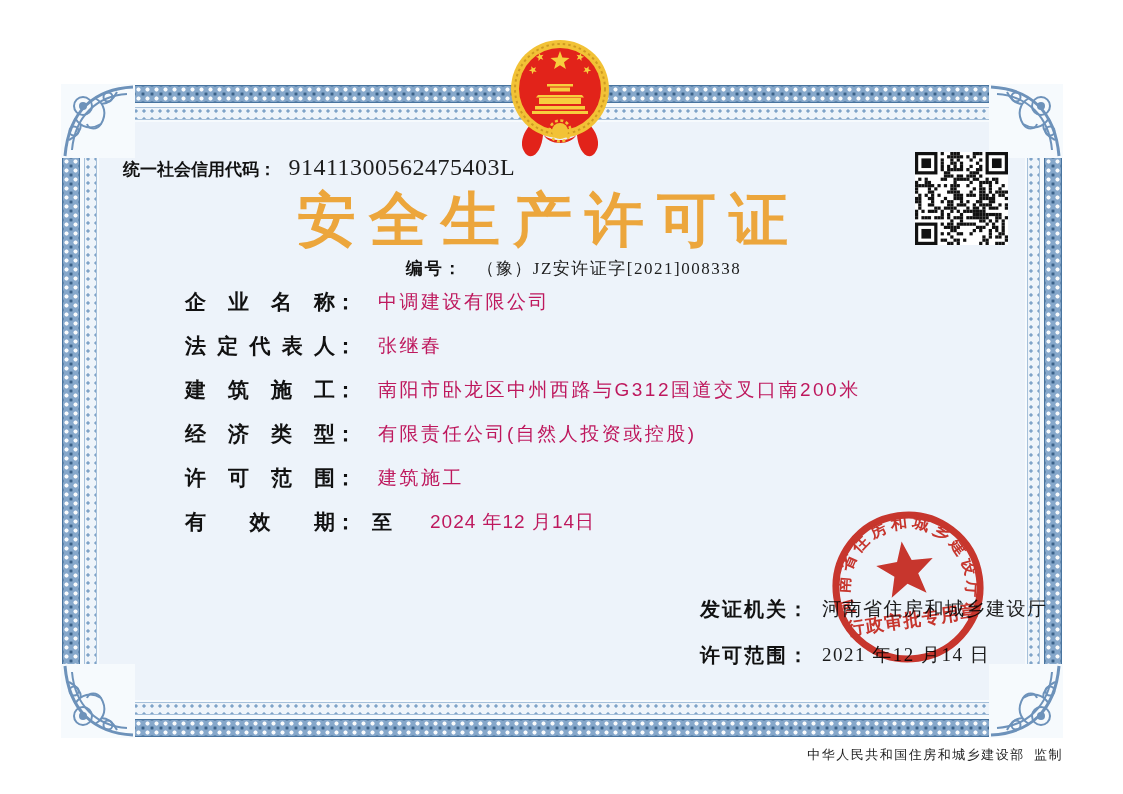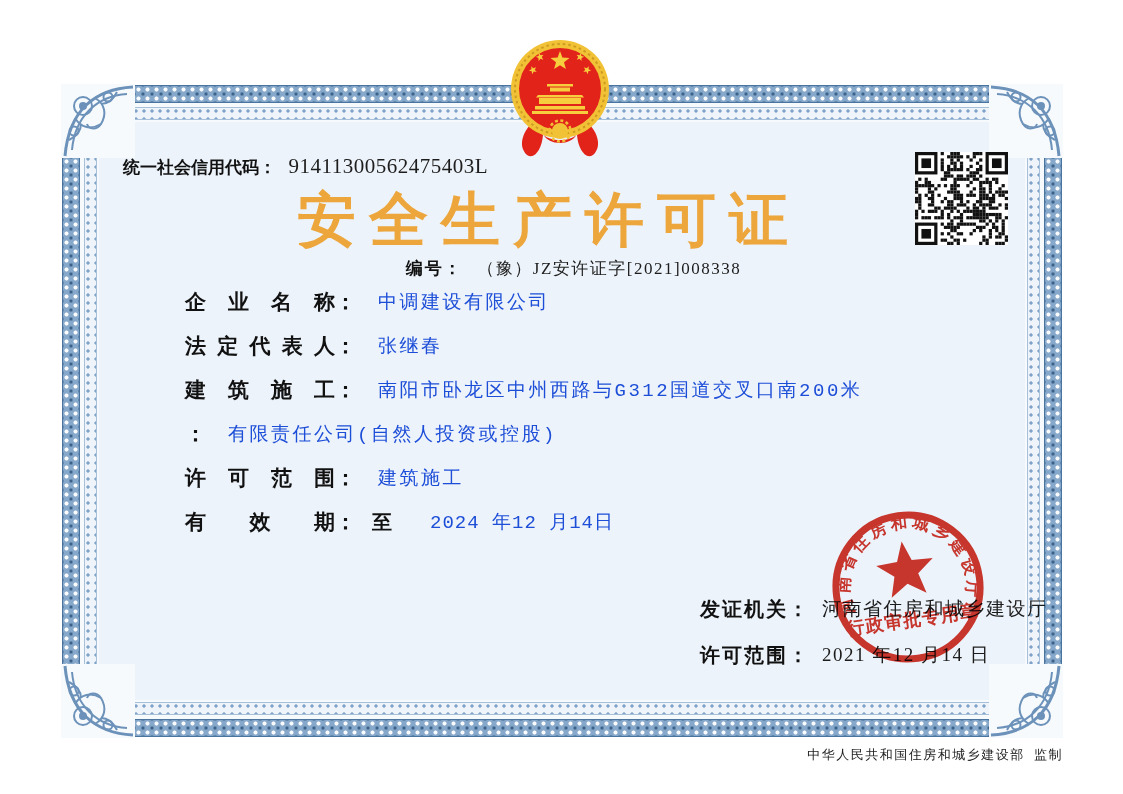--- a/index.html
+++ b/index.html
@@ -34,37 +34,37 @@
   .corner.br{right:-1px;bottom:-1px;transform:scale(-1,-1);}
 
   
   .emblem{position:absolute;left:505px;top:34px;width:110px;height:128px;z-index:5;}
   .qr{position:absolute;left:915px;top:152px;width:93px;height:93px;background:#fff;z-index:4;}
   .qr svg{width:100%;height:100%;display:block;}
 
   
   .credit{position:absolute;left:123px;top:154px;white-space:nowrap;z-index:3;}
   .credit .lab{font-weight:700;font-size:17px;color:#111;}
-  .credit .val{font-family:"Liberation Serif","DejaVu Serif",serif;font-size:21px;color:#1d1d1d;margin-left:8px;letter-spacing:.5px;}
+  .credit .val{font-family:"Liberation Serif","DejaVu Serif",serif;font-size:24px;color:#1d1d1d;margin-left:8px;letter-spacing:.5px;}
 
   .title{position:absolute;left:0;top:181px;width:100%;text-align:center;
          font-size:59px;font-weight:800;color:#eca63c;letter-spacing:13px;padding-right:25px;
          box-sizing:border-box;z-index:3;}
 
   .serial{position:absolute;left:0;top:257px;width:100%;text-align:center;white-space:nowrap;z-index:3;}
   .serial .lab{font-weight:700;font-size:17px;color:#111;letter-spacing:2px;padding-left:24px;}
   .serial .val{font-family:"Liberation Serif","DejaVu Serif",serif;font-size:17px;color:#1d1d1d;letter-spacing:1.5px;margin-left:10px;}
 
   .fields{position:absolute;left:185px;top:280px;z-index:3;}
   .frow{height:44px;display:flex;align-items:center;white-space:nowrap;}
   .flabel{display:inline-block;width:150px;font-weight:700;font-size:21px;color:#111;
           text-align:justify;text-align-last:justify;}
   .fcolon{font-weight:700;font-size:21px;color:#111;}
-  .fvalue{margin-left:22px;font-family:Liberation Mono, monospace;
-          font-size:19px;color:#1d4ed8;letter-spacing:2.5px;}
+  .fvalue{margin-left:22px;font-family:Liberation Sans, sans-serif;
+          font-size:19px;color:#be185d;letter-spacing:2.5px;}
   .joiner{font-weight:700;font-size:20px;color:#111;margin:0 16px;letter-spacing:0;}
   .fvalue.date{letter-spacing:1px;}
 
   .issue{position:absolute;left:700px;top:586px;z-index:3;}
   .irow{height:46px;display:flex;align-items:center;white-space:nowrap;}
   .ilabel{font-weight:700;font-size:20px;color:#111;letter-spacing:2px;}
   .ivalue{margin-left:12px;font-family:"Liberation Serif","DejaVu Serif",serif;
           font-size:19px;color:#1b1b1b;letter-spacing:1.5px;}
 
   .seal{position:absolute;left:820px;top:499px;width:176px;height:176px;z-index:6;
@@ -532,20 +532,21 @@
     <span class="flabel">法定代表人</span>
       <span class="fcolon">：</span>
     <span class="fvalue">张继春</span>
   </div>
   <div class="frow">
     <span class="flabel">建筑施工</span>
       <span class="fcolon">：</span>
     <span class="fvalue">南阳市卧龙区中州西路与G312国道交叉口南200米</span>
   </div>
   <div class="frow">
+    <span class="flabel">经济类型</span>
       <span class="fcolon">：</span>
     <span class="fvalue">有限责任公司(自然人投资或控股)</span>
   </div>
   <div class="frow">
     <span class="flabel">许可范围</span>
       <span class="fcolon">：</span>
     <span class="fvalue">建筑施工</span>
   </div>
   <div class="frow">
     <span class="flabel">有效期</span>

